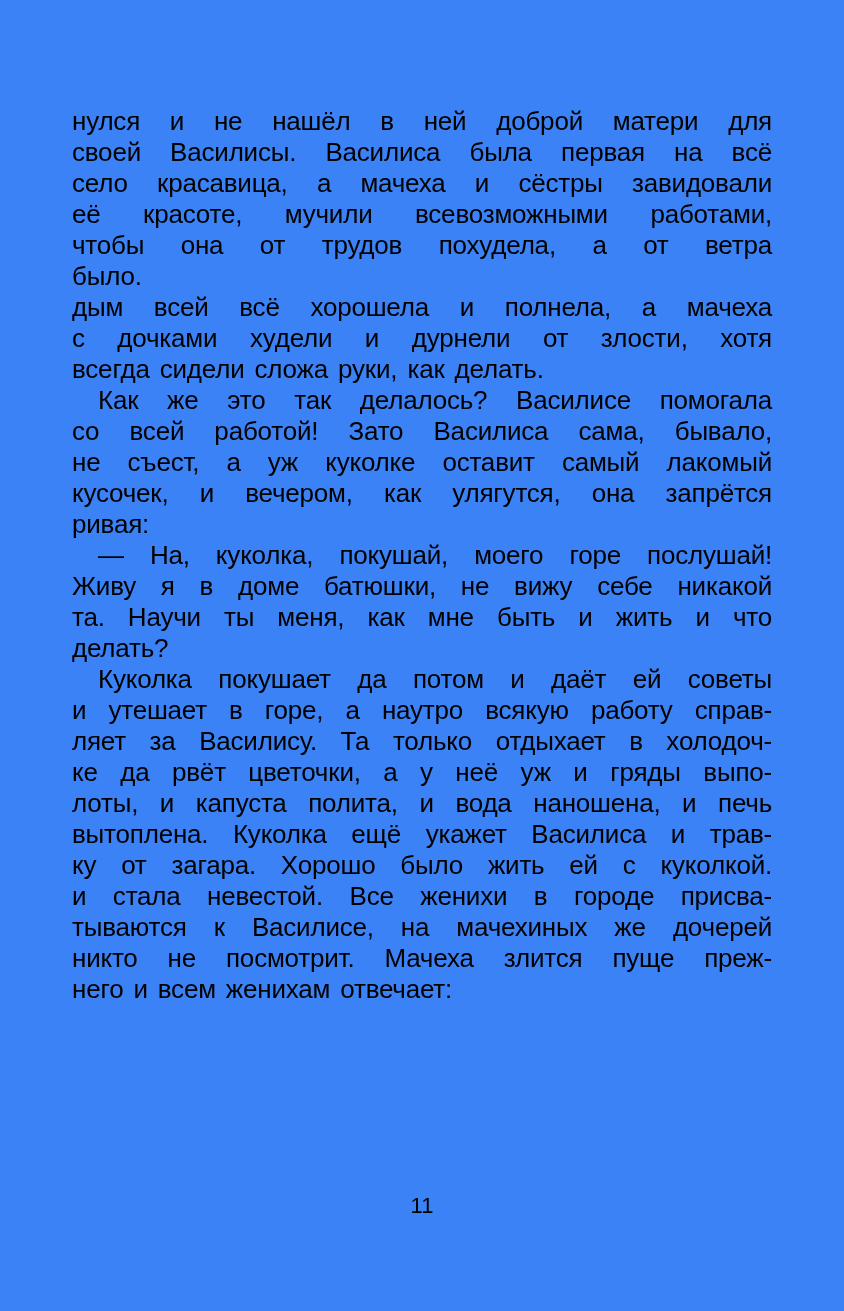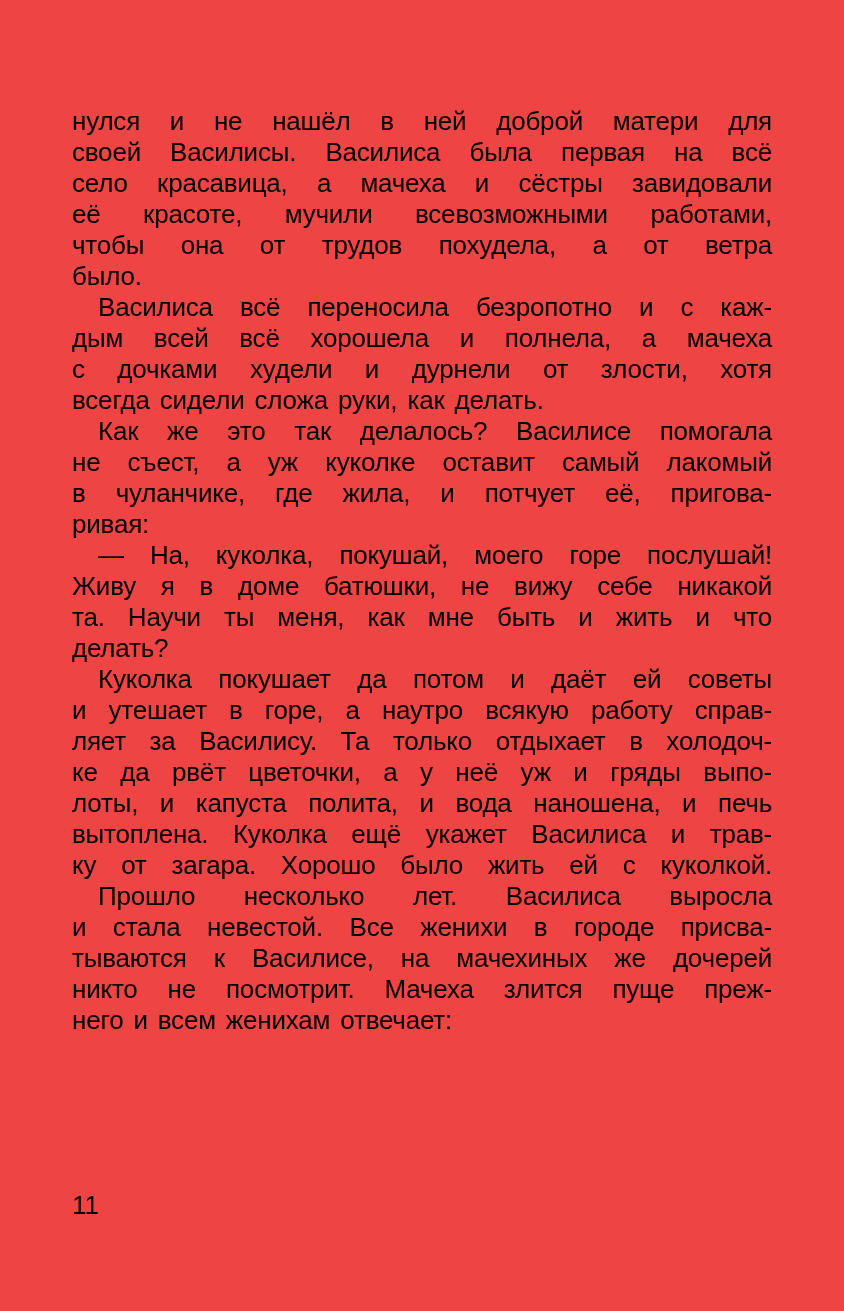--- a/index.html
+++ b/index.html
@@ -4,21 +4,21 @@
 <style>
   html, body {
     margin: 0;
     padding: 0;
     background: #ffffff;
   }
   .page {
     position: relative;
     width: 844px;
     height: 1311px;
-    background: #ef4444;
+    background: #3b82f6;
     color: #000000;
     font-family: "Liberation Sans", "DejaVu Sans", sans-serif;
     overflow: hidden;
   }
   .textblock {
     position: absolute;
     left: 72px;
     top: 106px;
     width: 700px;
   }
@@ -39,66 +39,66 @@
     word-spacing: 3px;
   }
   .line.firstline.indented {
     padding-left: 26px;
   }
   .pagenum {
     position: absolute;
     top: 1190px;
     left: 72px;
     width: 700px;
-    font-size: 26px;
+    text-align: center;
+    font-size: 22px;
     line-height: 31px;
   }
 </style>
 </head>
 <body>
 
 <div class="page">
   <div class="textblock">
       <div class="paragraph">
         <div class="line">нулся и не нашёл в ней доброй матери для</div>
         <div class="line">своей Василисы. Василиса была первая на всё</div>
         <div class="line">село красавица, а мачеха и сёстры завидовали</div>
         <div class="line">её красоте, мучили всевозможными работами,</div>
         <div class="line">чтобы она от трудов похудела, а от ветра</div>
         <div class="line lastline">было.</div>
       </div>
       <div class="paragraph">
-        <div class="line firstline indented">Василиса всё переносила безропотно и с каж-</div>
         <div class="line">дым всей всё хорошела и полнела, а мачеха</div>
         <div class="line">с дочками худели и дурнели от злости, хотя</div>
         <div class="line lastline">всегда сидели сложа руки, как делать.</div>
       </div>
       <div class="paragraph">
         <div class="line firstline indented">Как же это так делалось? Василисе помогала</div>
+        <div class="line">со всей работой! Зато Василиса сама, бывало,</div>
         <div class="line">не съест, а уж куколке оставит самый лакомый</div>
-        <div class="line">в чуланчике, где жила, и потчует её, пригова-</div>
+        <div class="line">кусочек, и вечером, как улягутся, она запрётся</div>
         <div class="line lastline">ривая:</div>
       </div>
       <div class="paragraph">
         <div class="line firstline indented">— На, куколка, покушай, моего горе послушай!</div>
         <div class="line">Живу я в доме батюшки, не вижу себе никакой</div>
         <div class="line">та. Научи ты меня, как мне быть и жить и что</div>
         <div class="line lastline">делать?</div>
       </div>
       <div class="paragraph">
         <div class="line firstline indented">Куколка покушает да потом и даёт ей советы</div>
         <div class="line">и утешает в горе, а наутро всякую работу справ-</div>
         <div class="line">ляет за Василису. Та только отдыхает в холодоч-</div>
         <div class="line">ке да рвёт цветочки, а у неё уж и гряды выпо-</div>
         <div class="line">лоты, и капуста полита, и вода наношена, и печь</div>
         <div class="line">вытоплена. Куколка ещё укажет Василиса и трав-</div>
         <div class="line">ку от загара. Хорошо было жить ей с куколкой.</div>
       </div>
       <div class="paragraph">
-        <div class="line firstline indented">Прошло несколько лет. Василиса выросла</div>
         <div class="line">и стала невестой. Все женихи в городе присва-</div>
         <div class="line">тываются к Василисе, на мачехиных же дочерей</div>
         <div class="line">никто не посмотрит. Мачеха злится пуще преж-</div>
         <div class="line lastline">него и всем женихам отвечает:</div>
       </div>
     </div>
   <div class="pagenum">11</div>
 </div>
 
 </body></html>

